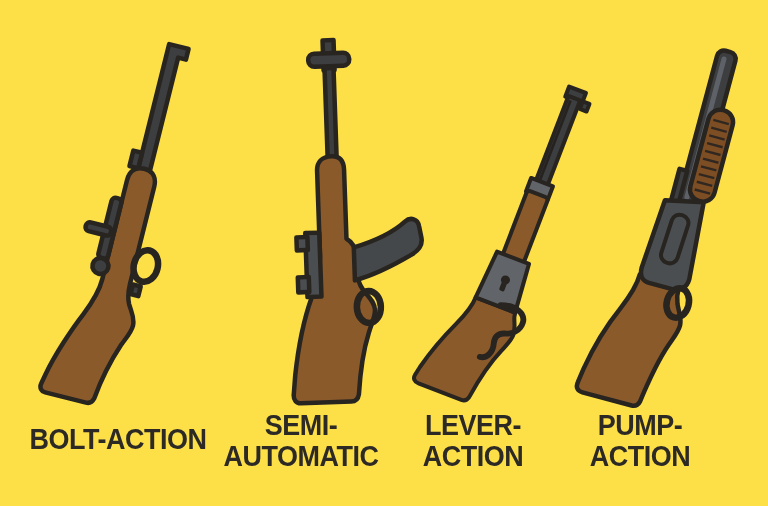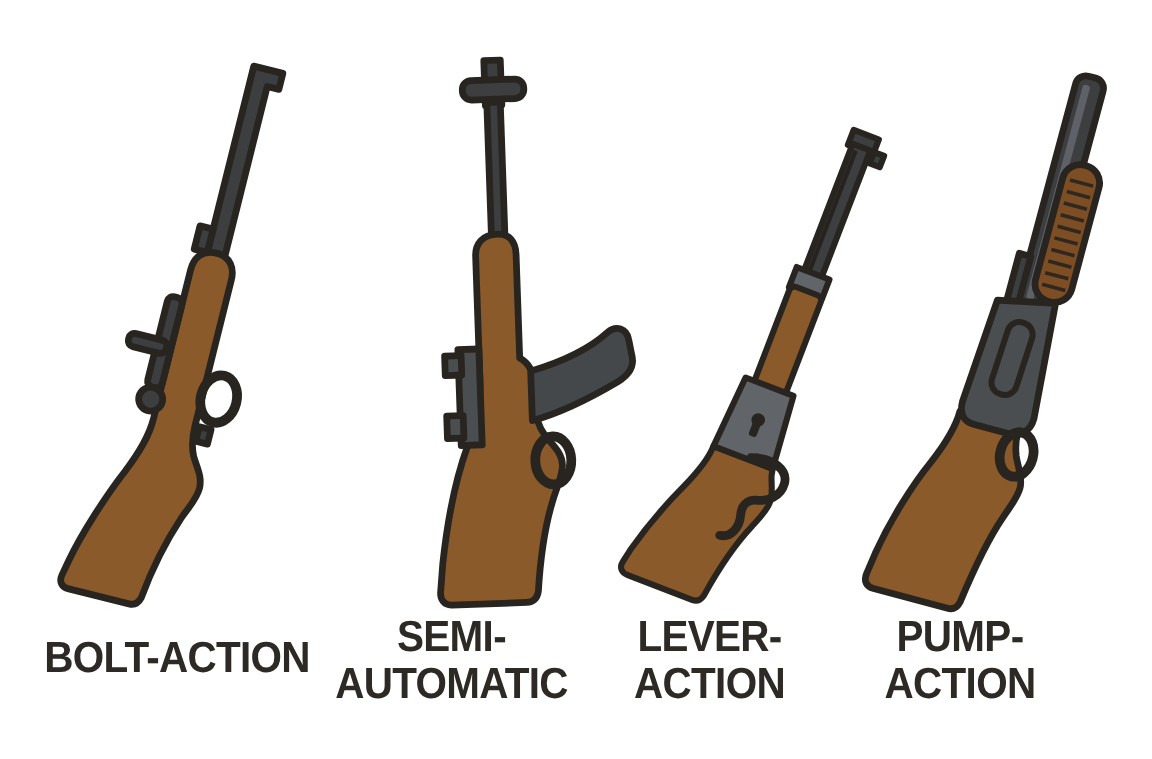--- a/index.html
+++ b/index.html
@@ -1,18 +1,18 @@
 <!DOCTYPE html>
 <html><head>
 <meta charset="utf-8">
 <style>
   html,body{margin:0;padding:0;background:#e8e8e8;}
   .canvas{
     position:relative;width:768px;height:506px;overflow:hidden;
-    background:#ffffff;font-family:"Liberation Sans",sans-serif;
+    background:#fde047;font-family:"Liberation Sans",sans-serif;
   }
   .rifle{position:absolute;}
   .rifle svg{display:block;overflow:visible;}
   .ol{stroke:#282420;stroke-width:4.5;stroke-linejoin:round;stroke-linecap:round;}
   .loop{stroke:#282420;stroke-width:6.5;fill:none;stroke-linejoin:round;stroke-linecap:round;}
   .port{stroke:#282420;stroke-width:4;fill:none;}
   .ribs{stroke:#282420;stroke-width:2.4;fill:none;opacity:.9;}
   .tube{stroke:#26221f;stroke-width:3;}
   .r1{left:60px;top:36px;transform:rotate(14deg);}
   .r2{left:252px;top:38px;transform:rotate(-2deg);}

